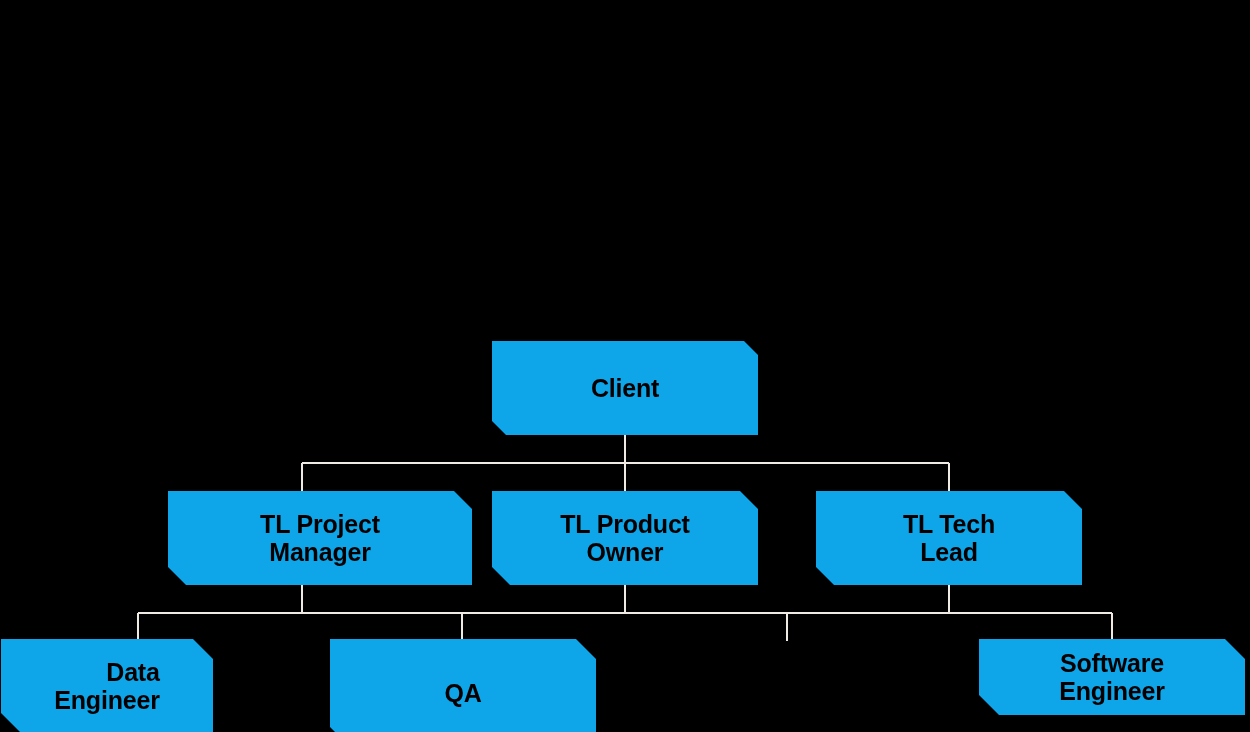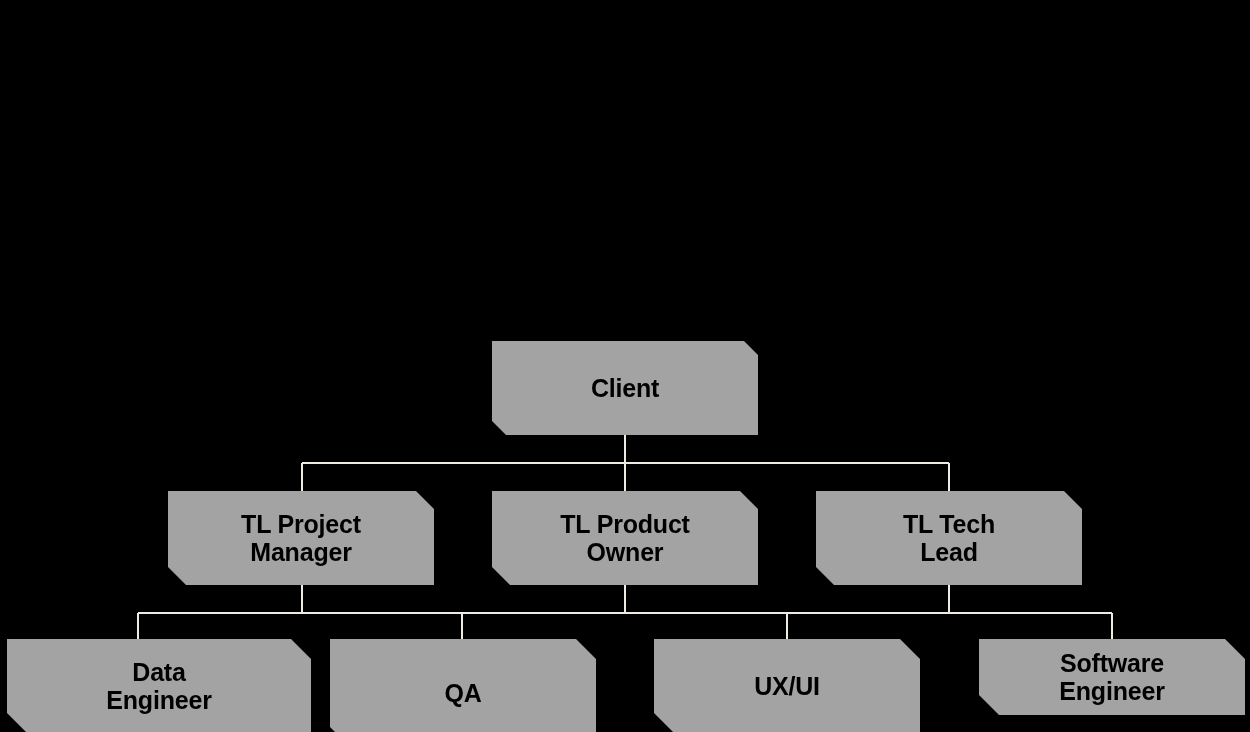--- a/index.html
+++ b/index.html
@@ -22,21 +22,21 @@
     left: 0;
     top: 0;
     width: 1250px;
     height: 732px;
     pointer-events: none;
   }
 
   
   .node {
     position: absolute;
-    background: #a3a3a3;
+    background: #0ea5e9;
     display: flex;
     align-items: center;
     justify-content: center;
     text-align: center;
     box-sizing: border-box;
   }
   .node .node-label {
     color: #000000;
     font-weight: bold;
     line-height: 1.12;
@@ -108,46 +108,43 @@
       <line x1="462" y1="613" x2="462" y2="641"></line>
       <line x1="787" y1="613" x2="787" y2="641"></line>
       <line x1="1112" y1="613" x2="1112" y2="641"></line>
     </g>
   </svg>
 
   <div class="node tier-1 chamfer-14" style="left:492px; top:341px; width:266px; height:94px;">
     <span class="node-label">Client</span>
   </div>
 
-  <div class="node tier-2 chamfer-18" style="left:168px; top:491px; width:266px; height:94px;">
+  <div class="node tier-2 chamfer-18" style="left:168px; top:491px; width:304px; height:94px;">
     <span class="node-label">TL Project
 Manager</span>
   </div>
 
   <div class="node tier-2 chamfer-18" style="left:492px; top:491px; width:266px; height:94px;">
     <span class="node-label">TL Product
 Owner</span>
   </div>
 
   <div class="node tier-2 chamfer-18" style="left:816px; top:491px; width:266px; height:94px;">
     <span class="node-label">TL Tech
 Lead</span>
   </div>
 
-  <div class="node tier-3 chamfer-20" style="left:7px; top:639px; width:304px; height:94px;">
+  <div class="node tier-3 chamfer-20" style="left:1px; top:639px; width:212px; height:94px;text-align:right;">
     <span class="node-label">Data
 Engineer</span>
   </div>
 
   <div class="node tier-3 chamfer-20" style="left:330px; top:639px; width:266px; height:108px;">
     <span class="node-label">QA</span>
   </div>
 
-  <div class="node tier-3 chamfer-20" style="left:654px; top:639px; width:266px; height:94px;">
-    <span class="node-label">UX/UI</span>
-  </div>
 
   <div class="node tier-3 chamfer-20" style="left:979px; top:639px; width:266px; height:76px;">
     <span class="node-label">Software
 Engineer</span>
   </div>
 
 </div>
 
 </body></html>

